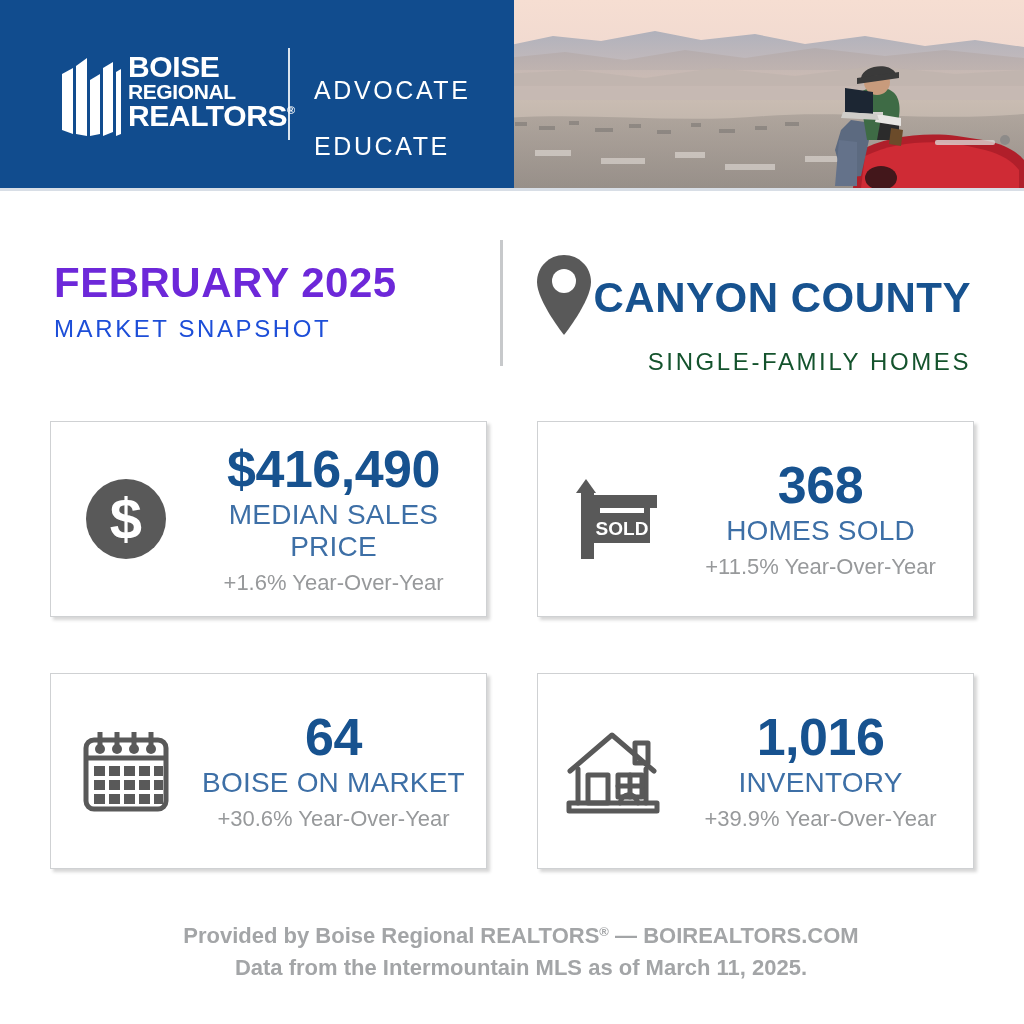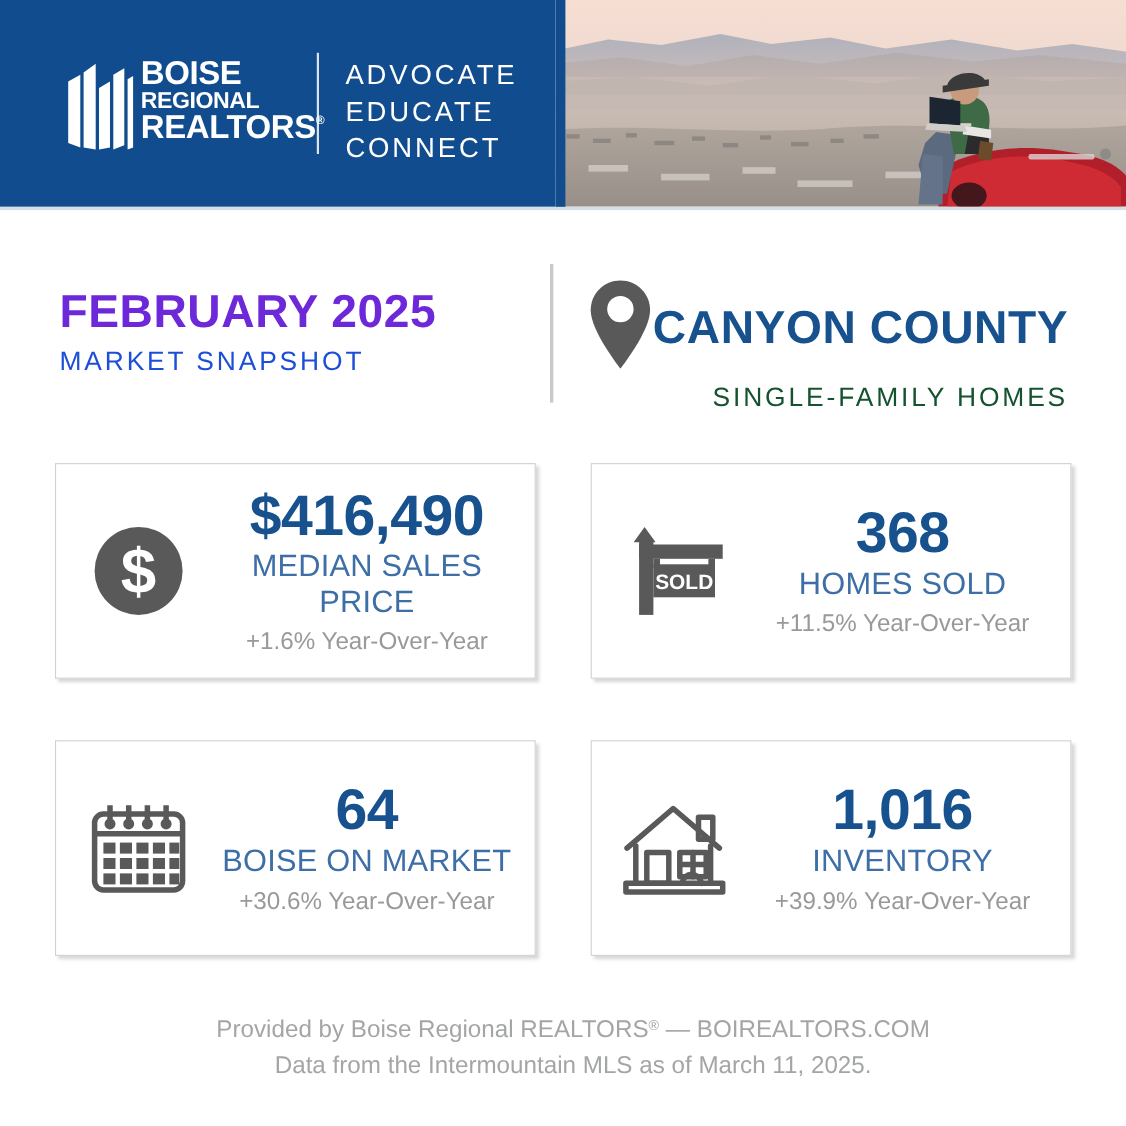--- a/index.html
+++ b/index.html
@@ -48,21 +48,21 @@
 
   .logo-divider {
     position: absolute; left: 288px; top: 48px;
     width: 2px; height: 92px; background: #ffffff; opacity: .85;
   }
   .tagline {
     position: absolute; left: 314px; top: 52px;
     color: #ffffff; font-size: 25px; letter-spacing: 2.6px;
     line-height: 1.34; font-weight: 300;
   }
-  .tagline span { display: block; }
+  .tagline span { display: block; margin-top: 22px; }
 
   
   .title-left { position: absolute; left: 54px; top: 262px; }
   .title-left .main {
     font-size: 42px; font-weight: bold; color: #6d28d9;
     letter-spacing: 0.5px; line-height: 1;
   }
   .title-left .sub {
     margin-top: 11px; font-size: 24px; color: #1d4ed8;
     letter-spacing: 2.6px; font-weight: 300;
@@ -119,21 +119,21 @@
   }
   .card-delta {
     font-size: 22px; color: #97999b; font-weight: 300;
     margin-top: 7px;
   }
 
   
   .footer {
     position: absolute; left: 0; right: 0; top: 920px;
     text-align: center; color: #a3a5a7;
-    font-size: 22px; line-height: 1.45; font-weight: 400; padding-left: 18px;
+    font-size: 22px; line-height: 1.45; font-weight: 700; padding-left: 18px;
   }
   .footer .reg { font-size: 13px; vertical-align: 7px; }
 </style>
 </head>
 <body>
 
 <div class="page">
 
   <div class="header">
 

